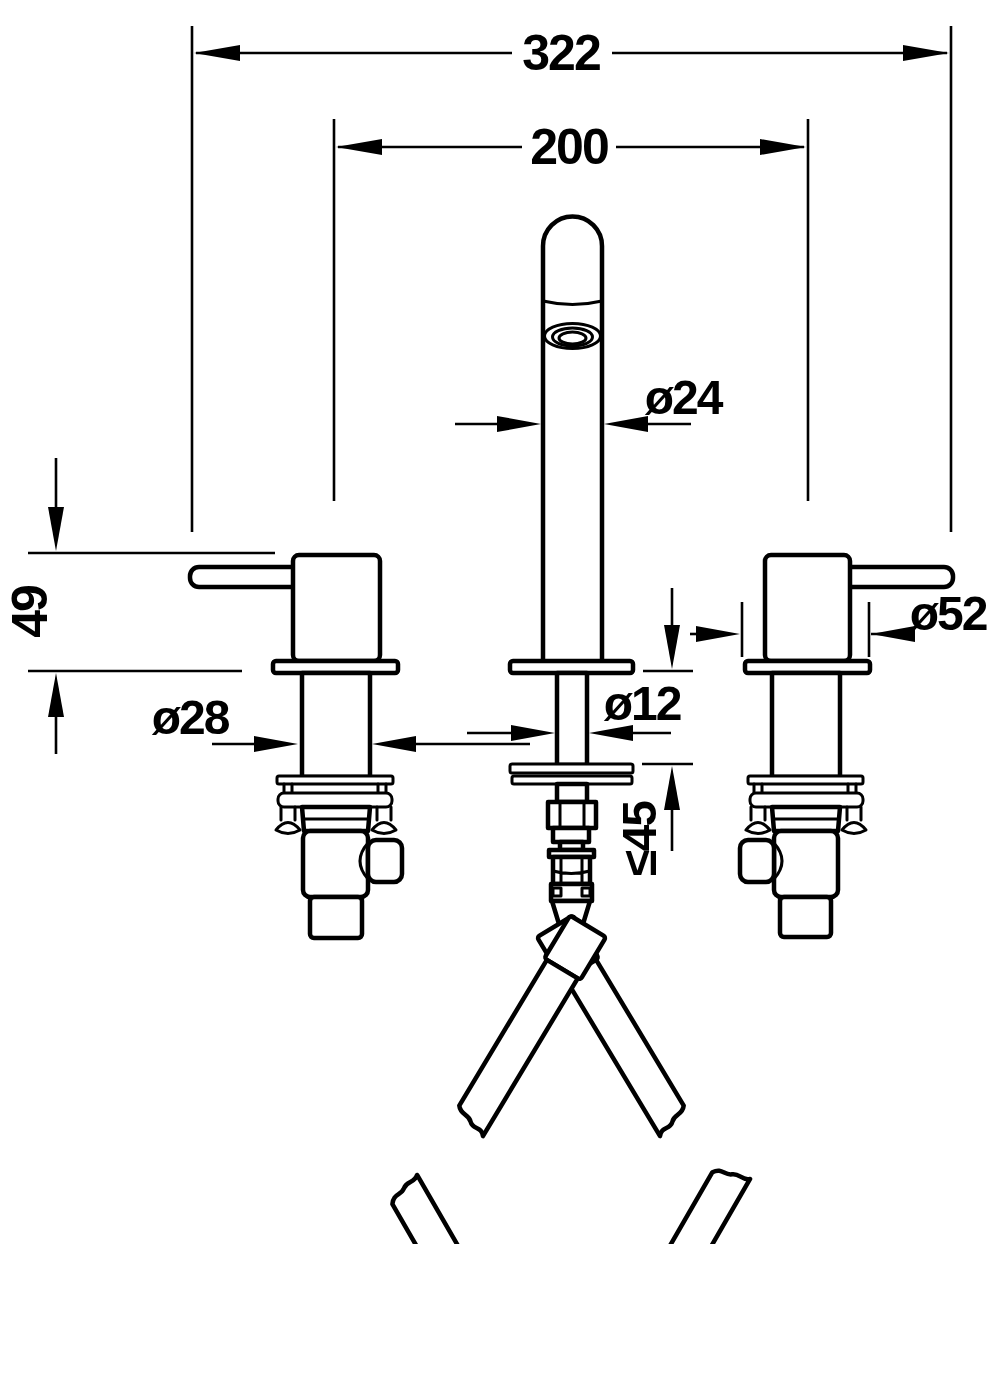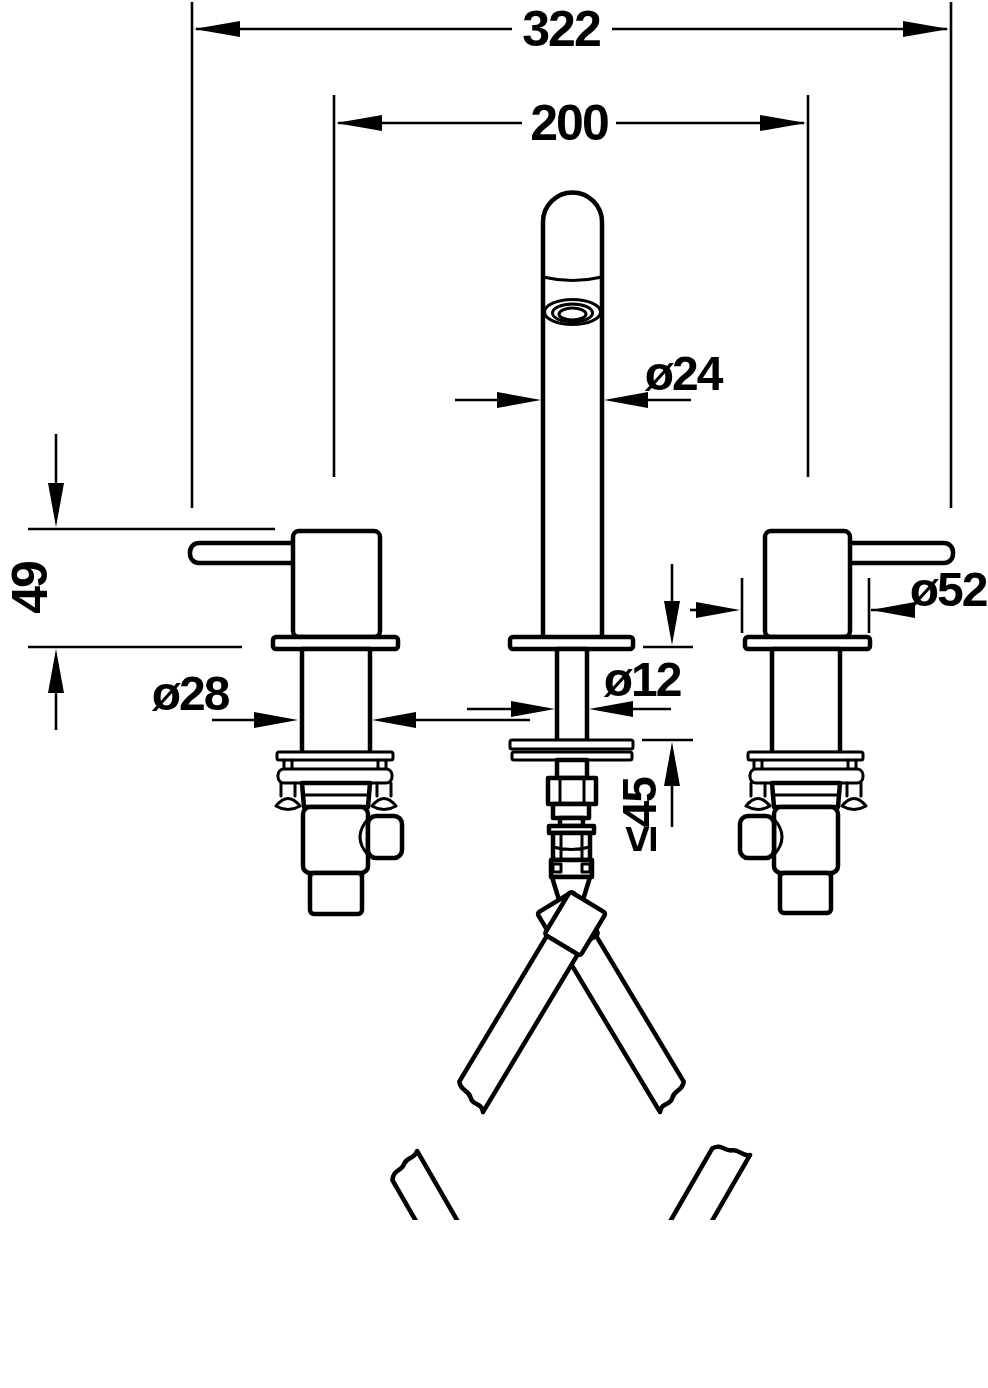--- a/index.html
+++ b/index.html
@@ -1,16 +1,16 @@
 <!DOCTYPE html>
 <html><head>
 <meta charset="utf-8">
 <style>
   html,body{margin:0;padding:0;background:#ffffff;}
-  .stage{position:relative;width:988px;height:1220px;background:#fff;overflow:hidden;}
+  .stage{position:relative;width:988px;height:1220px;background:#fff;overflow:hidden;margin-top:24px;}
   svg{display:block;}
   svg text{font-family:"Liberation Sans","DejaVu Sans",sans-serif;font-weight:bold;fill:#000;letter-spacing:-2px;}
   .dimtxt{font-size:50px;}
   .dimtxt-sm{font-size:48px;}
   .outline{fill:#fff;stroke:#000;stroke-width:4.5;stroke-linejoin:round;}
   .outline-thin{fill:#fff;stroke:#000;stroke-width:3;stroke-linejoin:round;}
   .detail{fill:none;stroke:#000;stroke-width:3;stroke-linecap:round;}
   .dim{fill:none;stroke:#000;stroke-width:2.6;}
   .arrow{fill:#000;stroke:none;}
 </style>

